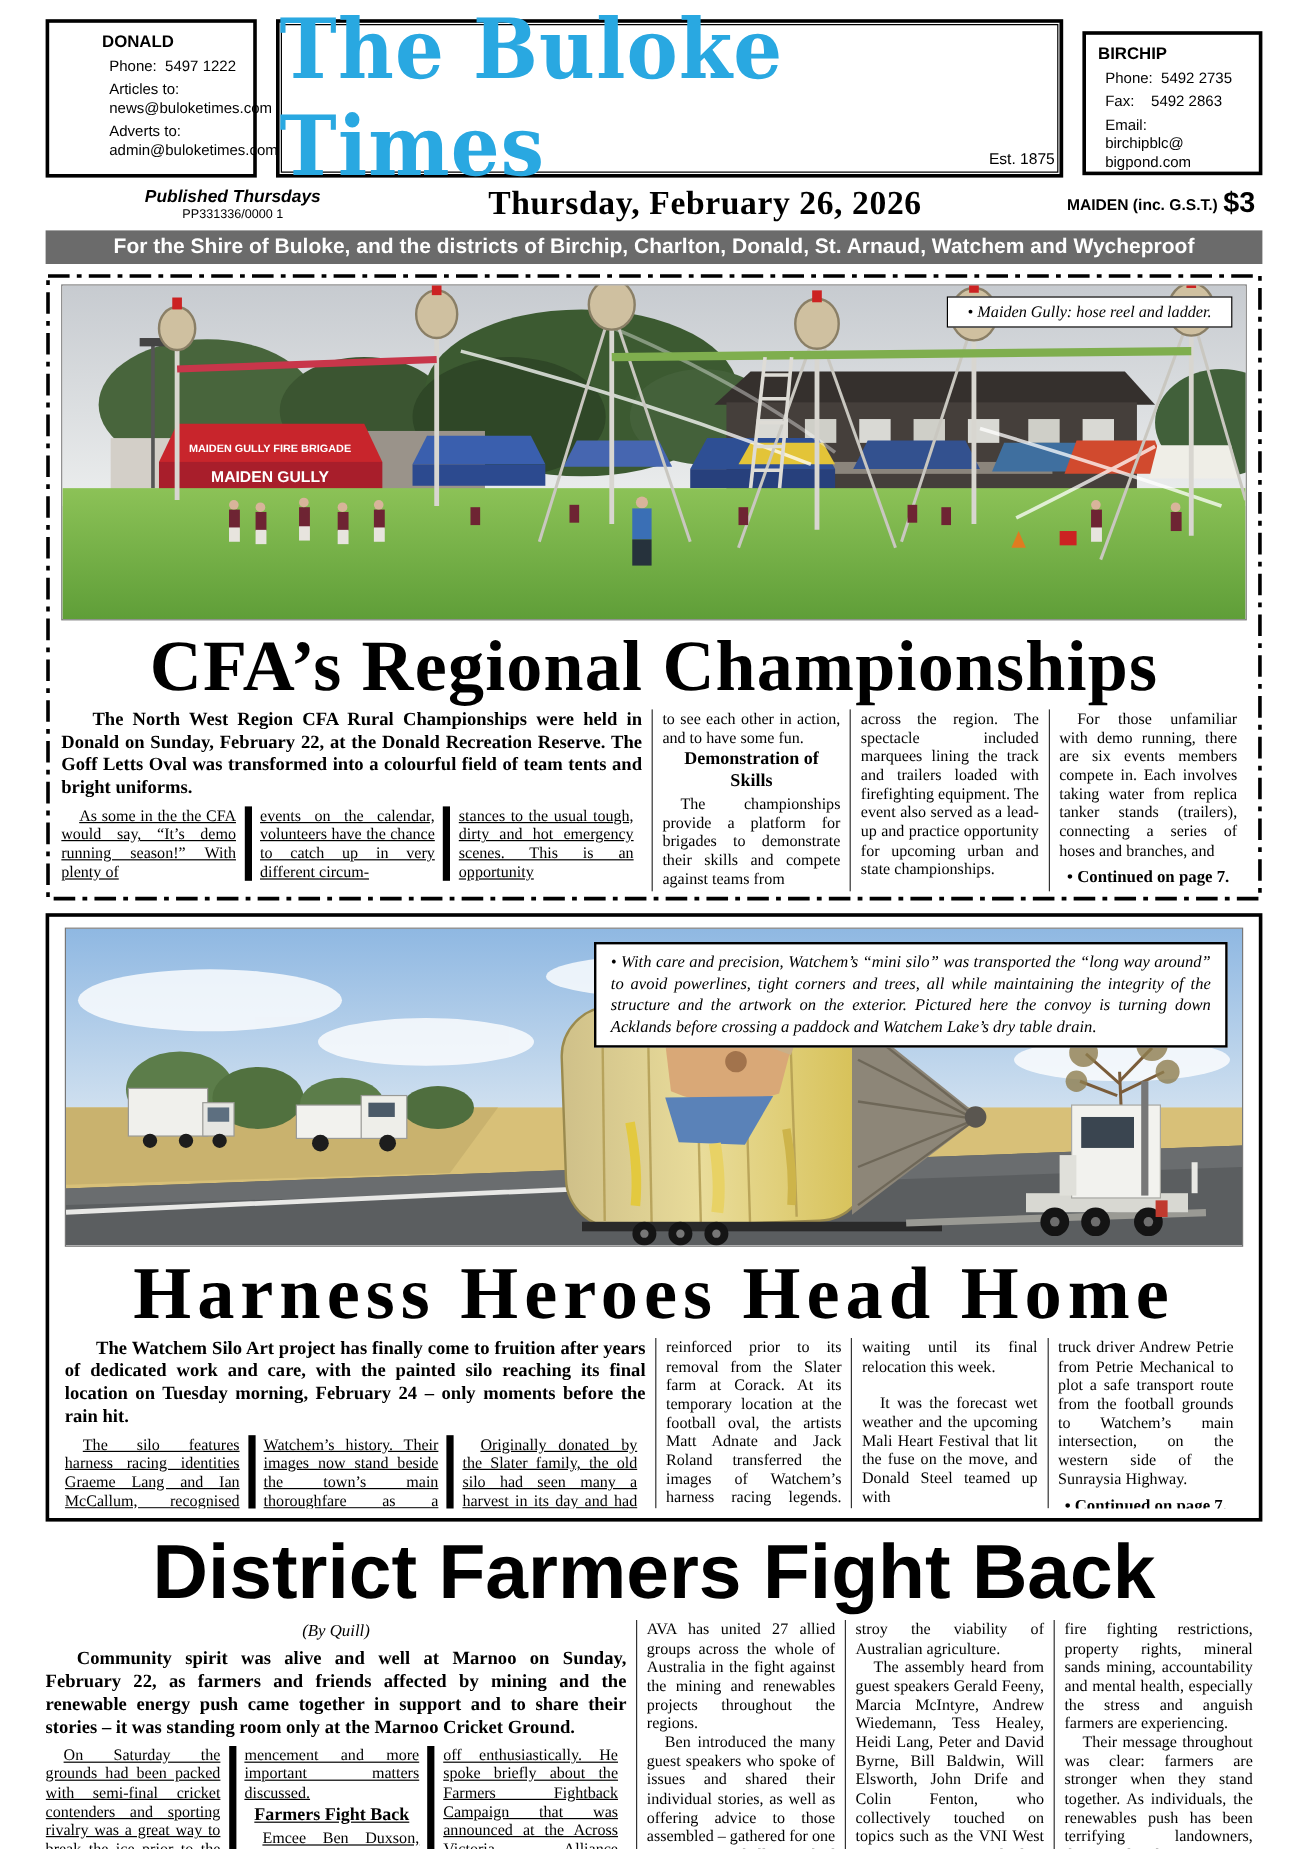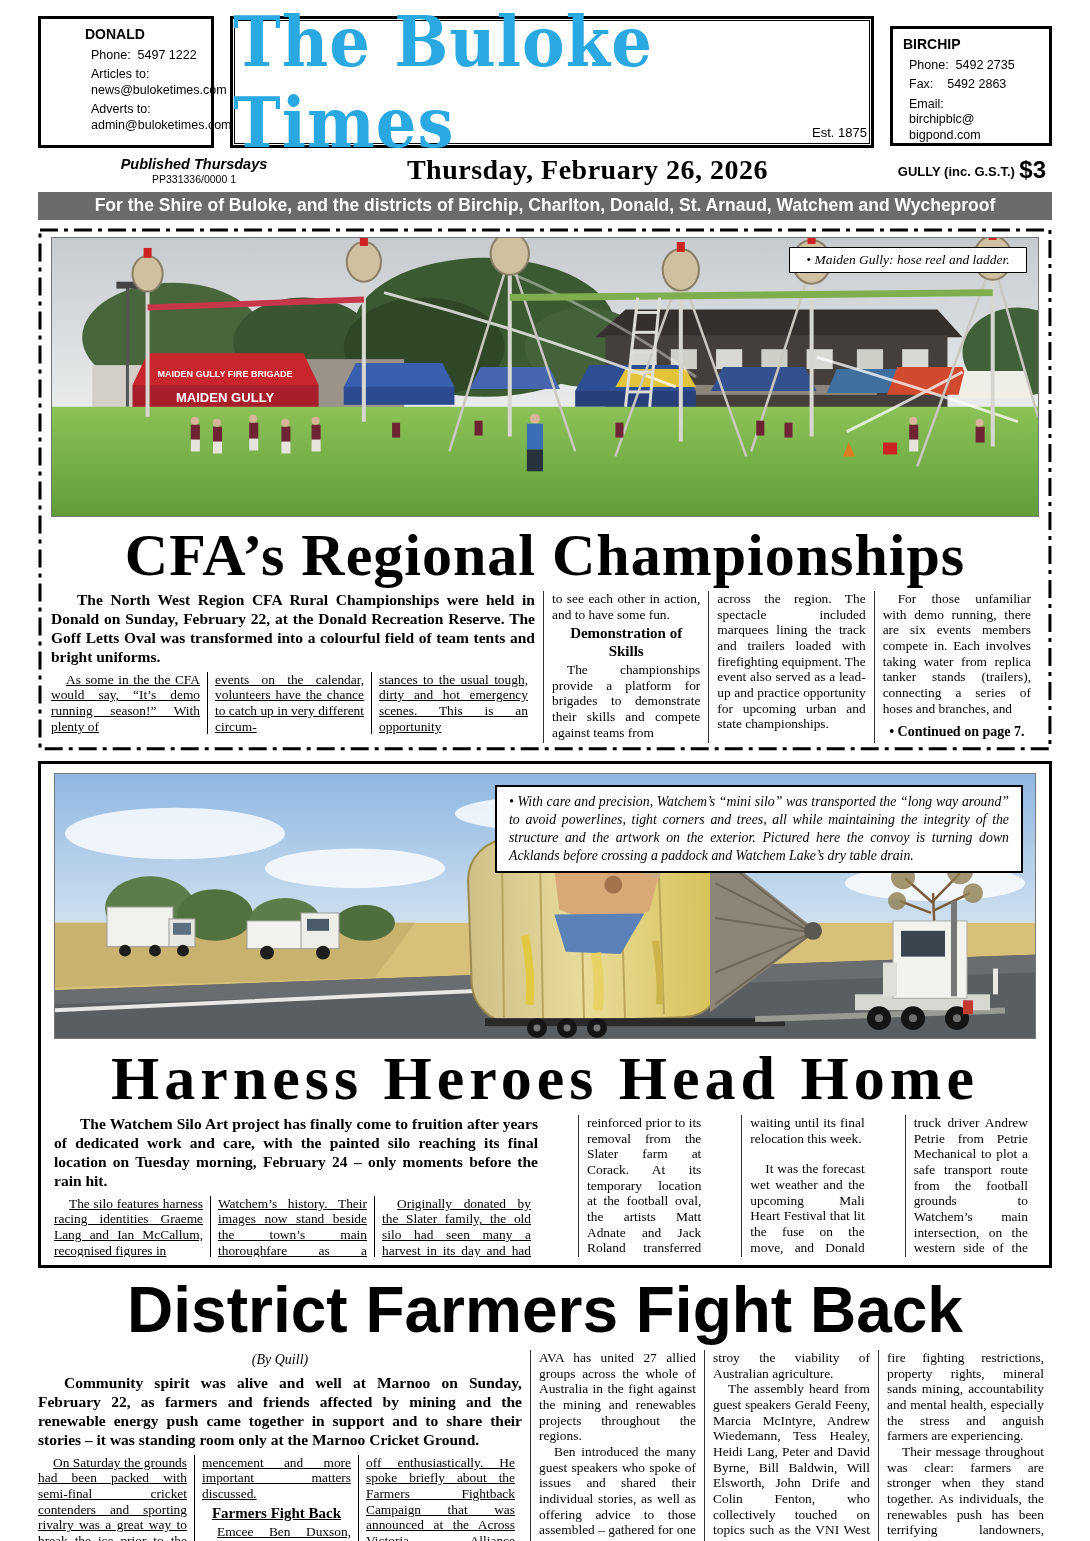--- a/index.html
+++ b/index.html
@@ -3,21 +3,21 @@
 <meta charset="utf-8">
 <style>
   * { box-sizing: border-box; }
   body { margin:0; background:#fff; font-family:"Liberation Serif", serif; color:#000; }
   .page { position:relative; width:1090px; height:1541px; background:#fff; overflow:hidden; }
 
   
   .header-row { display:flex; padding:16px 38px 0 38px; gap:16px; height:148px; }
   .contact-box { border:3px solid #000; padding:7px 10px; font-family:"Liberation Sans", sans-serif; font-size:12.5px; line-height:1.25; background:#fff; }
   .contact-left { width:176px;padding-left:44px; }
-  .contact-right { width:162px; margin-top:10px; height:120px; }
+  .contact-right { width:150px; margin-top:10px; height:120px; }
   .contact-title { font-weight:bold; font-size:14px; margin-bottom:4px; }
   .contact-line { margin:4px 0 0 6px; }
   .contact-sub { margin-left:6px; }
   .masthead-box { flex:1; border:3px solid #000; box-shadow:0 0 0 1px #fff inset, 0 0 0 2px #000 inset; position:relative; display:flex; align-items:center; justify-content:center; }
   .masthead-title { font-family:"DejaVu Serif", serif; font-weight:bold; font-style:normal; font-size:64px; color:#29a8e1; letter-spacing:1px; transform:scaleY(1.08); }
   .masthead-est { position:absolute; right:4px; bottom:5px; font-family:"Liberation Sans", sans-serif; font-size:13px; }
 
   .date-row { display:flex; align-items:center; padding:6px 44px 2px 44px; }
   .published-block { width:300px; text-align:center; font-family:"Liberation Sans", sans-serif; }
   .published-line { font-weight:bold; font-style:italic; font-size:14.5px; }
@@ -46,31 +46,31 @@
   .headline-sans { text-align:center; font-family:"Liberation Sans", sans-serif; font-weight:bold; font-size:64px; letter-spacing:0px; margin:2px 0 8px 0; line-height:1.0; }
 
   
   .body-row { display:flex; overflow:hidden; }
   .left-half { width:492px; flex:none; padding-right:8px; }
   .rcol { flex:1; border-left:1px solid #333; padding:0 8px; }
   .intro { font-weight:bold; font-size:15.5px; line-height:1.22; text-align:justify; }
   .intro .ind { display:inline-block; width:26px; }
   .mini-row { display:flex; margin-top:5px; }
   .mini { flex:1; padding:0 7px;text-decoration:underline; }
-  .mini + .mini { border-left:1px solid #000000; }
+  .mini + .mini { border-left:6px solid #000000; }
   .mini:first-child { padding-left:0; }
   p.art { margin:0; font-size:13.4px; line-height:1.17; text-align:justify; }
   p.ind { text-indent:15px; }
   p.gap { margin-top:15px; }
   .subhead { text-align:center; font-weight:bold; font-size:15px; line-height:1.15; margin:3px 0 2px 0; }
   .continued { text-align:center; font-weight:bold; font-size:14px; margin-top:8px; }
   .byline { text-align:center; font-style:italic; font-size:14px; margin:2px 0 6px 0; }
 
   .cfa-body { height:152px; }
-  .harness-body { height:142px;gap:32px; }
+  .harness-body { height:142px; }
   .farmers { margin:2px 38px 0 38px; }
   .farmers-body { height:242px; }
 </style>
 </head>
 <body>
 
 <div class="page">
 
   <div class="header-row">
     <div class="contact-box contact-left">
@@ -106,21 +106,21 @@
     </div>
   </div>
 
   <div class="date-row">
     <div class="published-block">
       <div class="published-line">Published Thursdays</div>
       <div class="reg-line">PP331336/0000 1</div>
     </div>
     <div class="issue-date">Thursday, February 26, 2026</div>
     <div class="price-block">
-      <span class="price-label">GULLY (inc. G.S.T.)</span>
+      <span class="price-label">MAIDEN (inc. G.S.T.)</span>
       <span class="price-value">$3</span>
     </div>
   </div>
 
   <div class="banner">For the Shire of Buloke, and the districts of Birchip, Charlton, Donald, St. Arnaud, Watchem and Wycheproof</div>
 
   <div class="feature">
     <svg class="dash-border">
       <rect x="2" y="2" width="99.6%" height="99.2%" fill="none" stroke="#000" stroke-width="3" stroke-dasharray="18 6 4 6"></rect>
     </svg>

